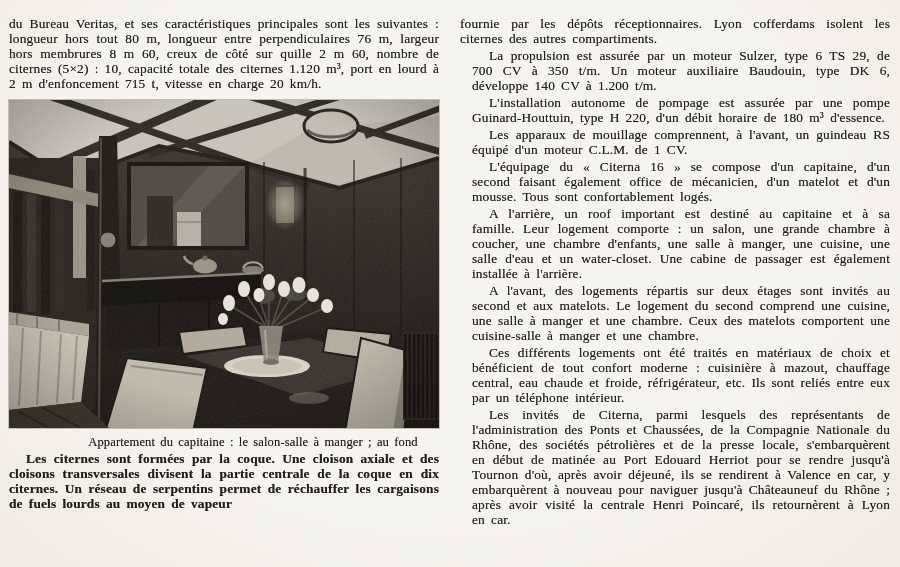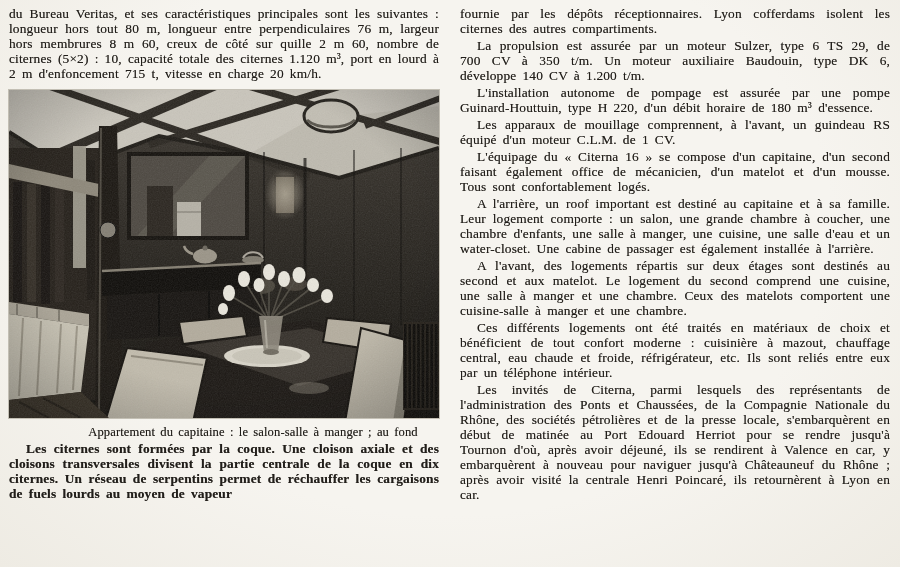--- a/index.html
+++ b/index.html
@@ -4,30 +4,30 @@
 <style>
   html,body{margin:0;padding:0;}
   body{
     width:900px;height:567px;overflow:hidden;
     background:radial-gradient(ellipse at 50% 40%, #f6f4ef 60%, #eeebe3 100%);
     font-family:"Liberation Serif","DejaVu Serif",serif;
     color:#211e1a;
   }
   .page{
     width:900px;height:567px;box-sizing:border-box;
-    padding:6px 9px 0 9px;display:flex;gap:21px;
+    padding:16px 9px 0 9px;display:flex;gap:21px;
   }
   .col{width:430px;flex:0 0 430px;}
   p.para{
     margin:0;text-align:justify;
     font-size:13.4px;line-height:15px;
     word-spacing:2.6px;letter-spacing:0.15px;
     text-shadow:0 0 0.4px rgba(30,25,20,0.55);
   }
-  p.para + p.para{margin-top:2px;}
+  p.para + p.para{margin-top:2px;margin-left:12px;}
   .indent{text-indent:17px;}
   .it{}
   figure{margin:9px 0 0 0;width:488px;}
   .photo-frame{
     width:430px;height:328px;overflow:hidden;
     outline:1px solid #c3bfb4;
   }
   .photo-frame svg{display:block;}
   figcaption{
     margin-top:7px;text-align:center;
@@ -227,18 +227,18 @@
     <p class="para indent below-photo">Les citernes sont formées par la coque. Une cloison axiale et des cloisons transversales divisent la partie centrale de la coque en dix citernes. Un réseau de serpentins permet de réchauffer les cargaisons de fuels lourds au moyen de vapeur</p>
   </div>
 
   <div class="col">
     <p class="para">fournie par les dépôts réceptionnaires. Lyon cofferdams isolent les citernes des autres compartiments.</p>
     <p class="para indent">La propulsion est assurée par un moteur Sulzer, type 6 TS 29, de 700 CV à 350 t/m. Un moteur auxiliaire Baudouin, type DK 6, développe 140 CV à 1.200 t/m.</p>
     <p class="para indent">L'installation autonome de pompage est assurée par une pompe Guinard-Houttuin, type H 220, d'un débit horaire de 180 m³ d'essence.</p>
     <p class="para indent">Les apparaux de mouillage comprennent, à l'avant, un guindeau RS équipé d'un moteur C.L.M. de 1 CV.</p>
     <p class="para indent">L'équipage du « Citerna 16 » se compose d'un capitaine, d'un second faisant également office de mécanicien, d'un matelot et d'un mousse. Tous sont confortablement logés.</p>
     <p class="para indent">A l'arrière, un roof important est destiné au capitaine et à sa famille. Leur logement comporte : un salon, une grande chambre à coucher, une chambre d'enfants, une salle à manger, une cuisine, une salle d'eau et un water-closet. Une cabine de passager est également installée à l'arrière.</p>
-    <p class="para indent">A l'avant, des logements répartis sur deux étages sont destinés au second et aux matelot. Le logement du second comprend une cuisine, une salle à manger et une chambre. Ceux des matelots comportent une cuisine-salle à manger et une chambre.</p>
+    <p class="para indent">A l'avant, des logements répartis sur deux étages sont invités au second et aux matelots. Le logement du second comprend une cuisine, une salle à manger et une chambre. Ceux des matelots comportent une cuisine-salle à manger et une chambre.</p>
     <p class="para indent">Ces différents logements ont été traités en matériaux de choix et bénéficient de tout confort moderne : cuisinière à mazout, chauffage central, eau chaude et froide, réfrigérateur, etc. Ils sont reliés entre eux par un téléphone intérieur.</p>
     <p class="para indent"><span>Les invités de </span><span class="it">Citerna</span><span>, parmi lesquels des représentants de l'administration des Ponts et Chaussées, de la </span><span class="it">Compagnie Nationale du Rhône</span><span>, des sociétés pétrolières et de la presse locale, s'embarquèrent en début de matinée au Port Edouard Herriot pour se rendre jusqu'à Tournon d'où, après avoir déjeuné, ils se rendirent à Valence en car, y embarquèrent à nouveau pour naviguer jusqu'à Châteauneuf du Rhône ; après avoir visité la centrale Henri Poincaré, ils retournèrent à Lyon en car.</span></p>
   </div>
 
 </div>
 
 </body></html>

